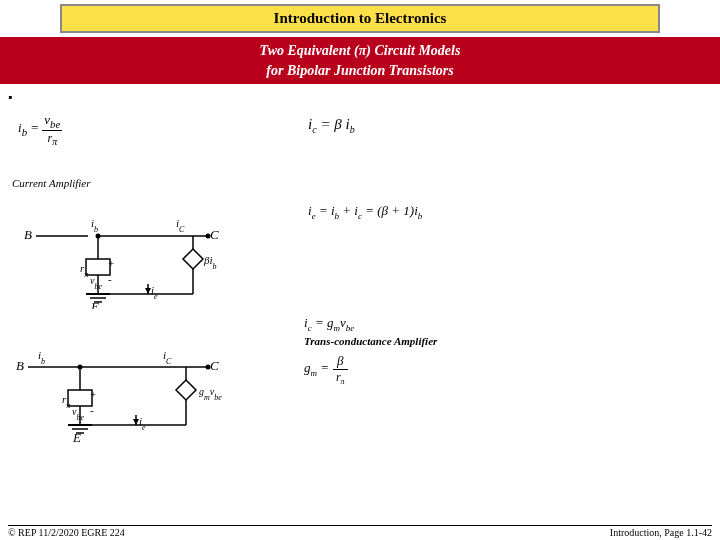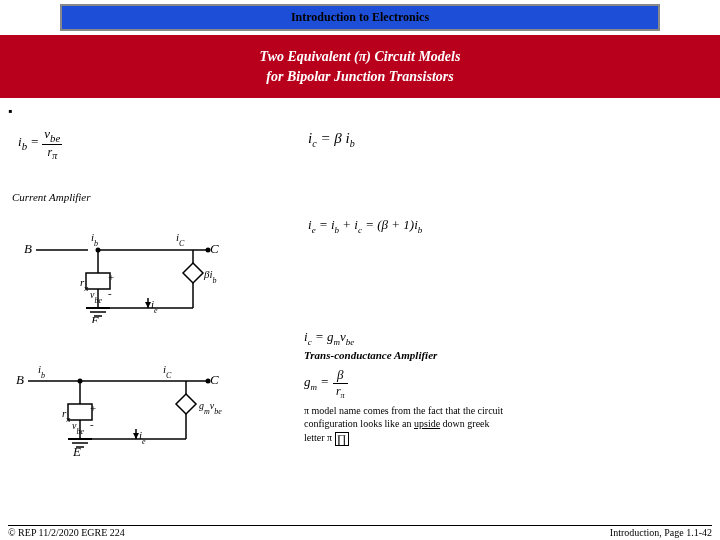--- a/index.html
+++ b/index.html
@@ -7,36 +7,36 @@
       width: 720px;
       height: 540px;
       background: #fff;
       font-family: 'Times New Roman', Times, serif;
       overflow: hidden;
       position: relative;
     }
 
     
     .title-bar {
-      background: #1d4ed8;
+      background: #fde047;
       border: 2px solid #888;
       text-align: center;
       padding: 4px 8px;
       margin: 4px 60px;
-      font-size: 12px;
+      font-size: 15px;
       font-weight: bold;
       color: #000;
     }
 
     
     .subtitle-block {
       background: #b8001c;
       color: #fff;
       text-align: center;
-      padding: 12px 2px;
+      padding: 4px 2px;
       margin: 0 0 0 0;
       font-style: italic;
       font-weight: bold;
       font-size: 14px;
       line-height: 1.4;
     }
 
     .main-content {
       display: flex;
       flex-direction: column;
@@ -279,26 +279,20 @@
       <div style="font-size:11px; font-style:italic; font-weight:bold; margin-bottom:6px;">Trans-conductance Amplifier</div>
 
       <div style="font-size:13px; font-style:italic; margin-bottom:4px; display:flex; align-items:center;">
         <span><i>g</i><sub style="font-size:9px;">m</sub> = </span>
         <span style="display:inline-block; text-align:center; margin-left:4px; vertical-align:middle;">
           <span style="display:block; border-bottom:1px solid #000; padding: 0 4px;">β</span>
           <span style="display:block; font-size:12px;"><i>r</i><sub style="font-size:8px;">π</sub></span>
         </span>
       </div>
 
-      <div style="font-size:10px; line-height:1.35; max-width:200px;">
-        π model name comes from the fact that the circuit configuration looks like an
-        <span class="underline">upside</span>
-        down greek letter π
-        <span class="pi-box">∏</span>
-      </div>
     </div>
   </div>
 </div>
 
 <div class="footer">
   <span>© REP  11/2/2020  EGRE 224</span>
   <span>Introduction, Page 1.1-42</span>
 </div>
 
 </body></html>

